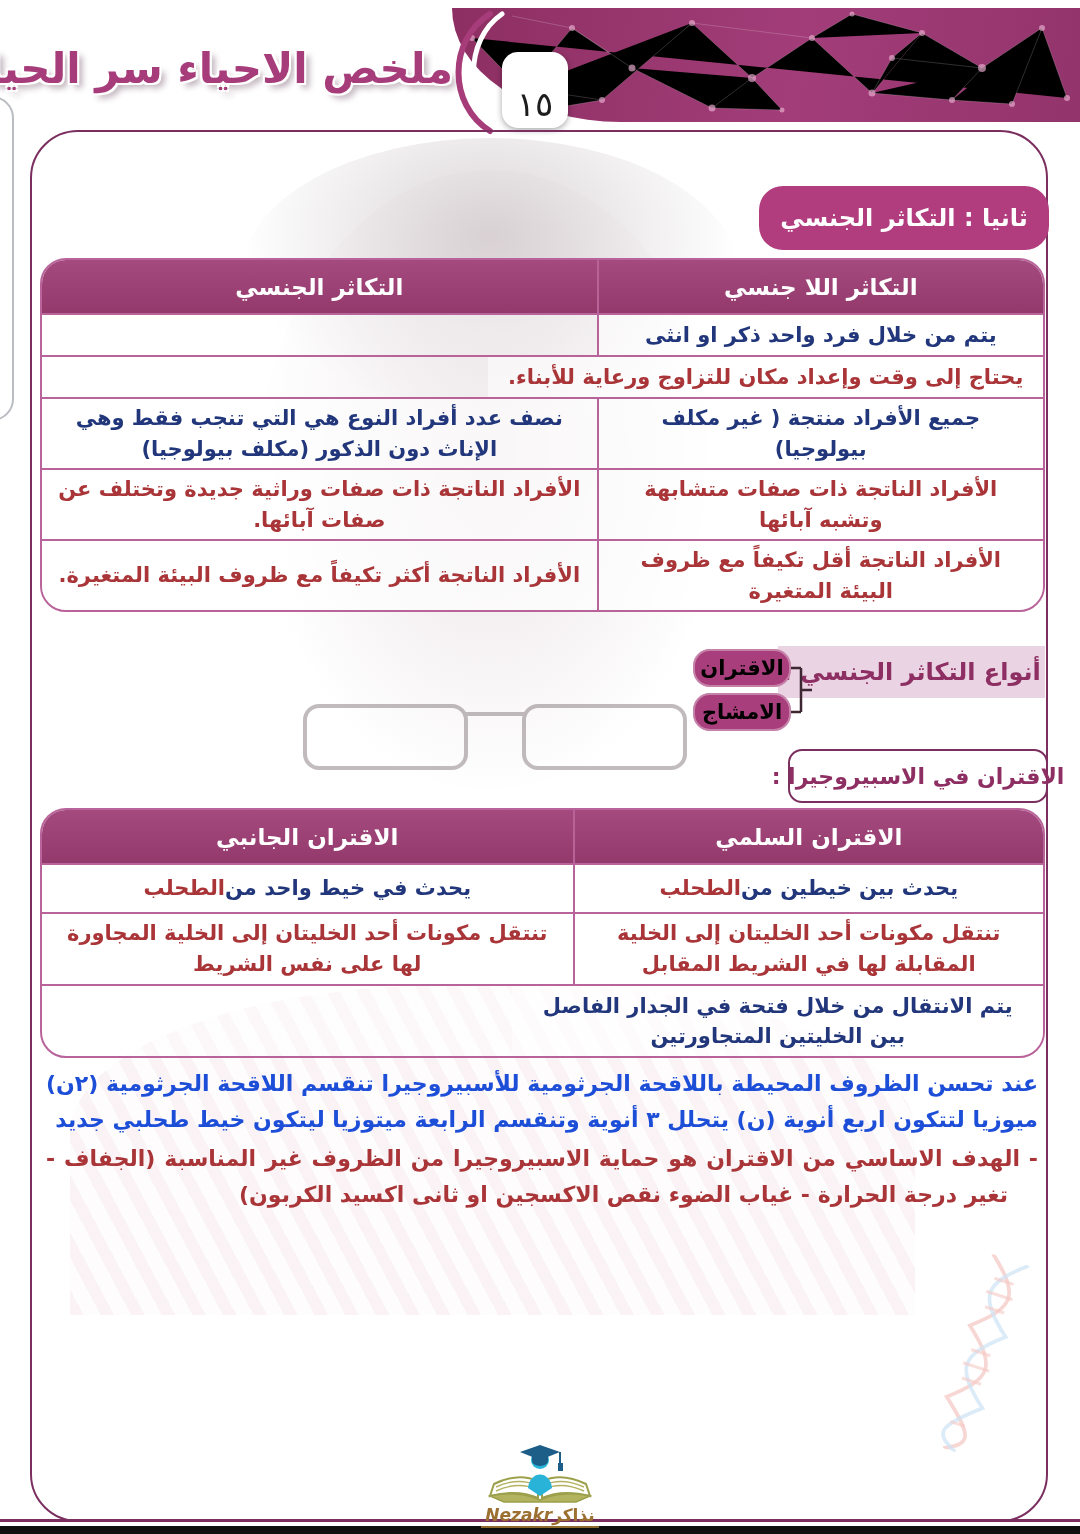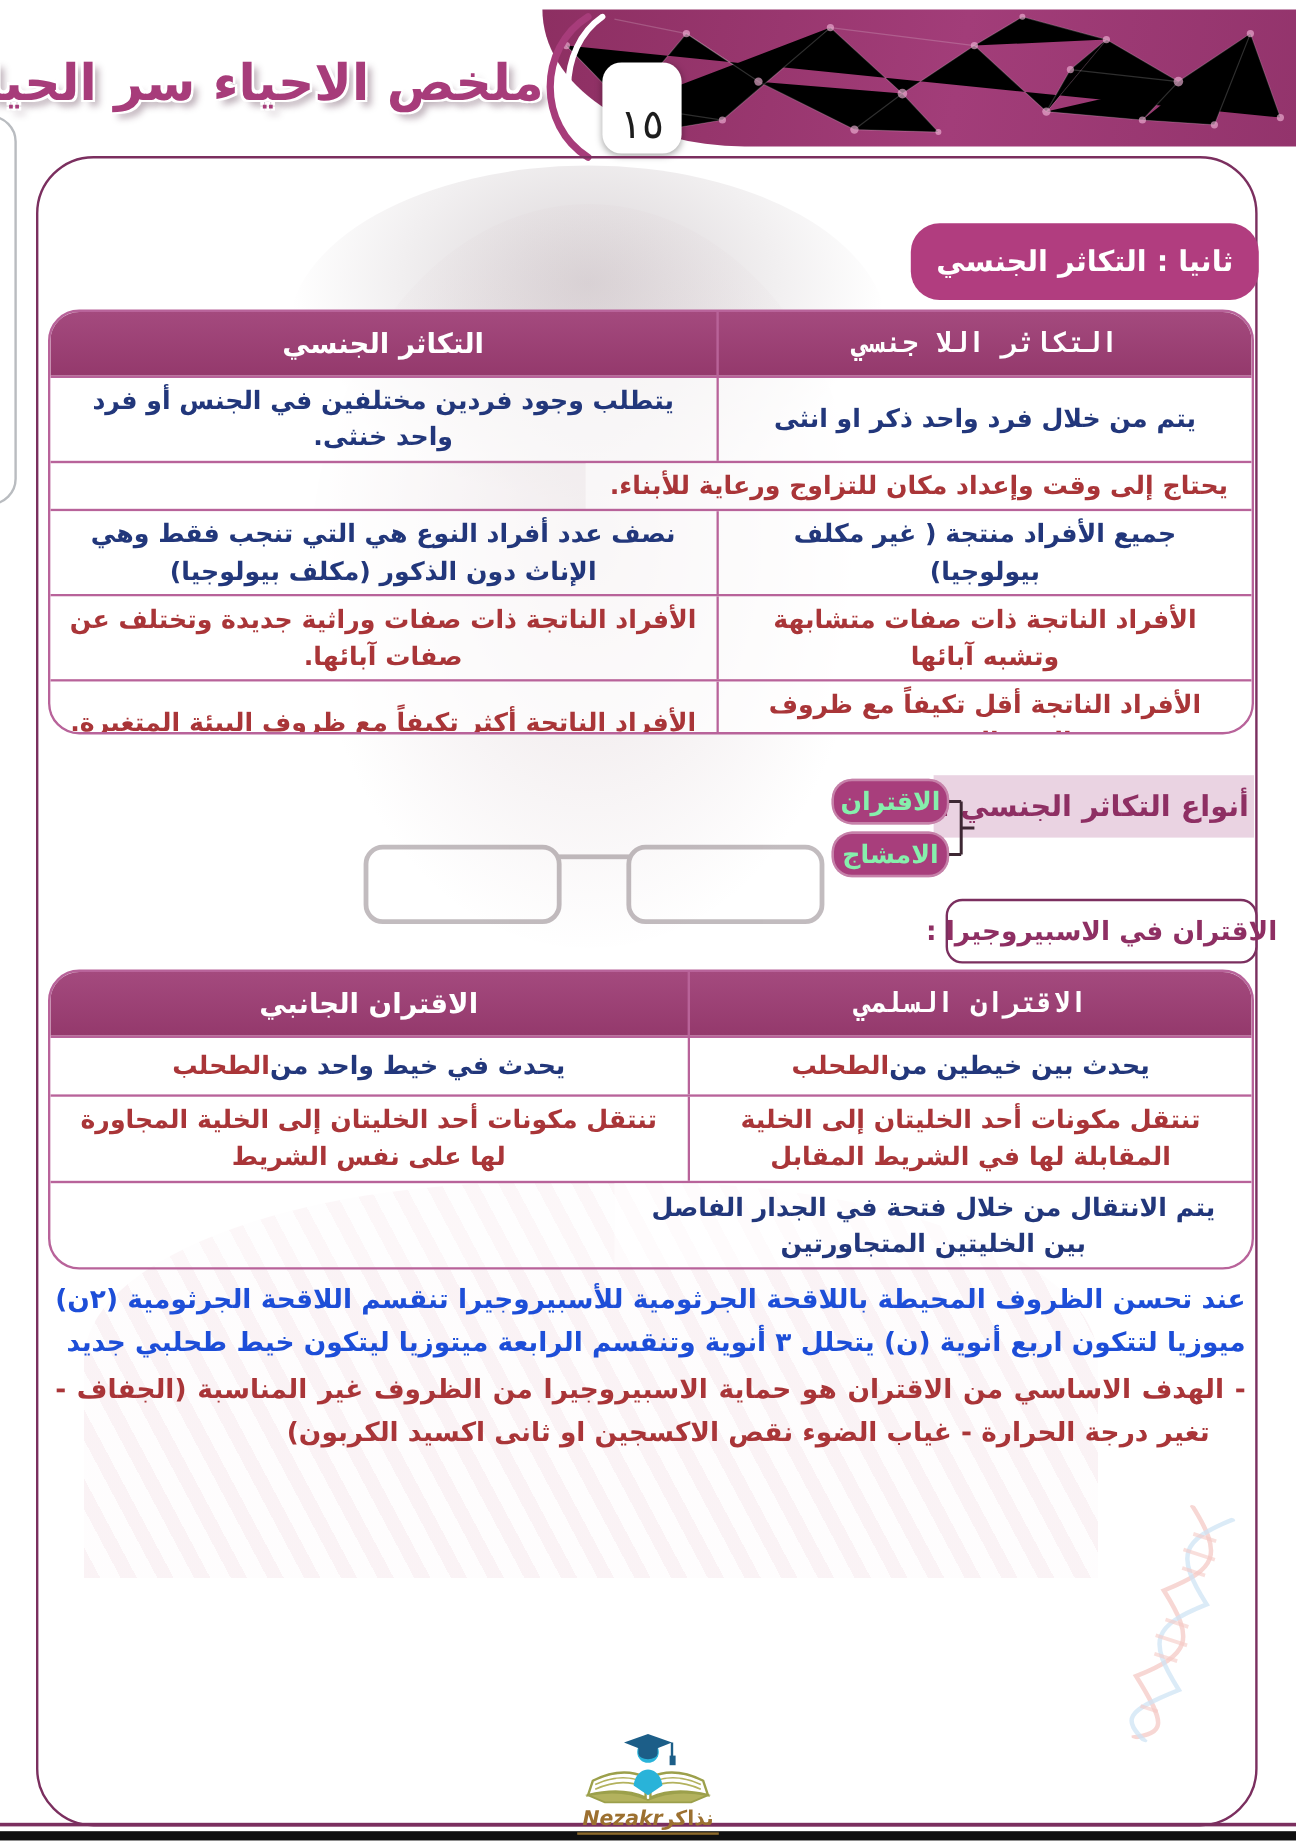--- a/index.html
+++ b/index.html
@@ -88,34 +88,34 @@
   .cell {
     display:flex; align-items:center; justify-content:center; text-align:center;
     padding:4px 16px; font-size:21px; font-weight:bold; line-height:1.45;
     background:rgba(255,255,255,.55);
   }
   .table1 .hcell.rcol, .table1 .cell.rcol { width:44.6%; }
   .table1 .hcell.lcol, .table1 .cell.lcol { width:55.4%; }
   .table2 .hcell.rcol, .table2 .cell.rcol { width:47%; }
   .table2 .hcell.lcol, .table2 .cell.lcol { width:53%; }
   .cell.rcol { border-left:2px solid #b8639a; }
-  .hcell.rcol { border-left:2px solid #b86398;font-family:Liberation Mono, monospace; }
+  .hcell.rcol { border-left:2px solid #b86398; }
   [data-color="blue"] { color:#22377b; }
   [data-color="red"]  { color:#a93538; }
 
   
   .types-strip {
     position:absolute; left:778px; top:646px; width:267px; height:52px; z-index:2;
     background:rgba(223,188,211,.65);
     display:flex; align-items:center; justify-content:center;
     direction:rtl; font-size:24px; font-weight:bold; color:#8e2f63; white-space:nowrap;
   }
   .type-badge {
     position:absolute; left:693px; width:98px; height:38px; z-index:3;
-    background:#a83e7c; border-radius:17px; color:#86efac;
+    background:#a83e7c; border-radius:17px; color:#000000;
     box-shadow:inset 0 0 0 2px rgba(255,255,255,.35);
     display:flex; align-items:center; justify-content:center;
     font-size:21px; font-weight:bold; direction:rtl; white-space:nowrap;
   }
   .type-badge.b1 { top:649px; } .type-badge.b2 { top:693px; }
   .bracket { position:absolute; left:787px; top:655px; width:26px; height:78px; z-index:2; }
 
   
   .spiro-box {
     position:absolute; left:788px; top:749px; width:260px; height:54px; z-index:2;
@@ -205,21 +205,20 @@
 
   <div class="section-badge">ثانيا : التكاثر الجنسي</div>
 
   <div class="ctable table1">
     <div class="thead">
       <div class="hcell rcol">التكاثر اللا جنسي</div>
       <div class="hcell lcol">التكاثر الجنسي</div>
     </div>
     <div class="trow">
       <div class="cell rcol" data-color="blue">يتم من خلال فرد واحد ذكر او انثى</div>
-      <div class="cell lcol" data-color="blue">يتطلب وجود فردين مختلفين في الجنس أو فرد واحد خنثى.</div>
     </div>
     <div class="trow">
       <div class="cell lcol" data-color="red">يحتاج إلى وقت وإعداد مكان للتزاوج ورعاية للأبناء.</div>
     </div>
     <div class="trow tall">
       <div class="cell rcol" data-color="blue">جميع الأفراد منتجة ( غير مكلف بيولوجيا)</div>
       <div class="cell lcol" data-color="blue">نصف عدد أفراد النوع هي التي تنجب فقط وهي الإناث دون الذكور (مكلف بيولوجيا)</div>
     </div>
     <div class="trow">
       <div class="cell rcol" data-color="red">الأفراد الناتجة ذات صفات متشابهة وتشبه آبائها</div>

